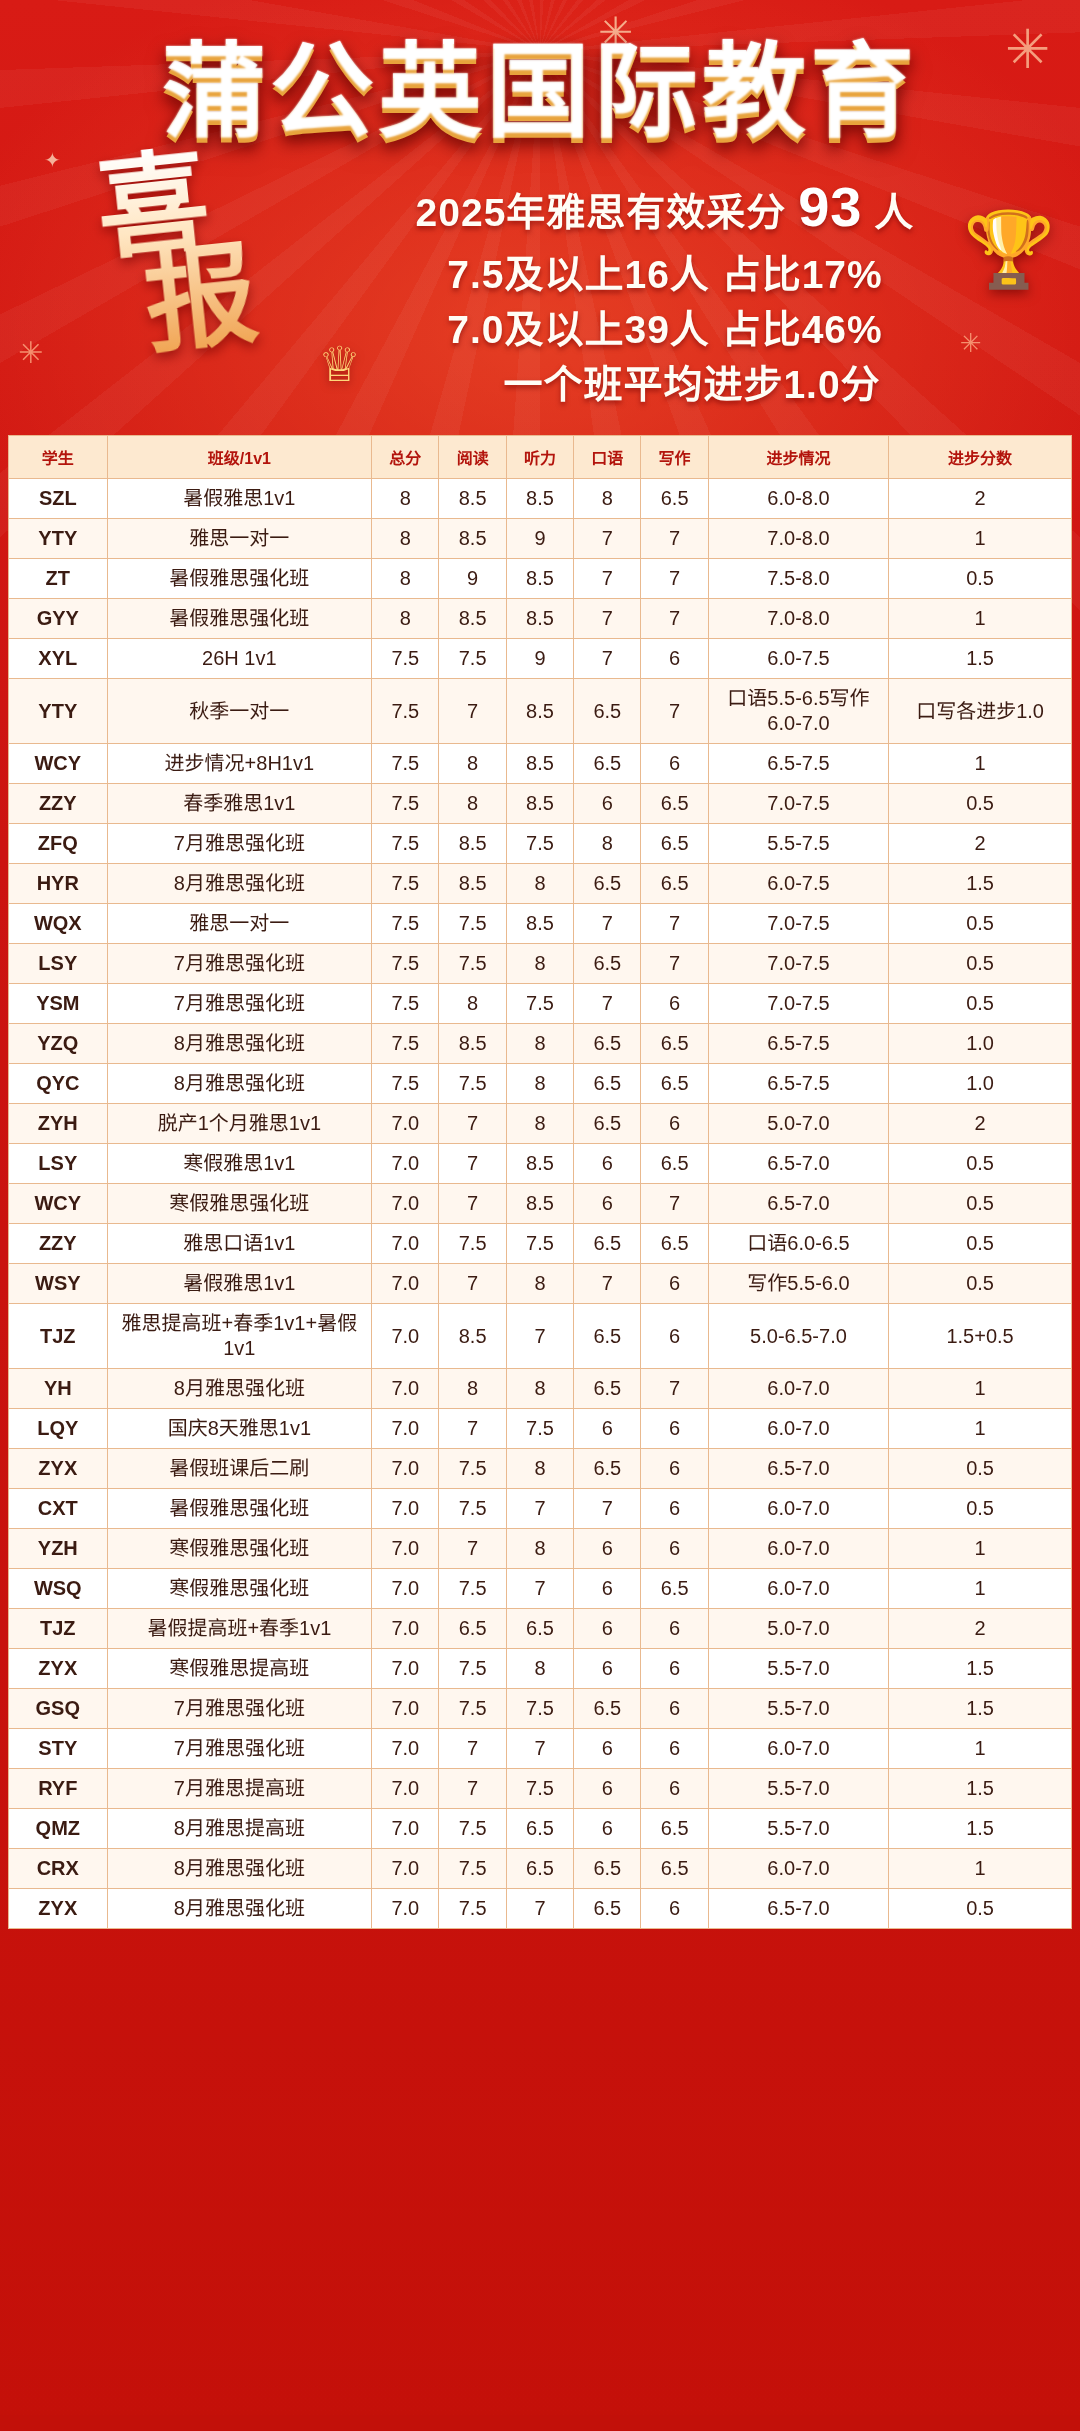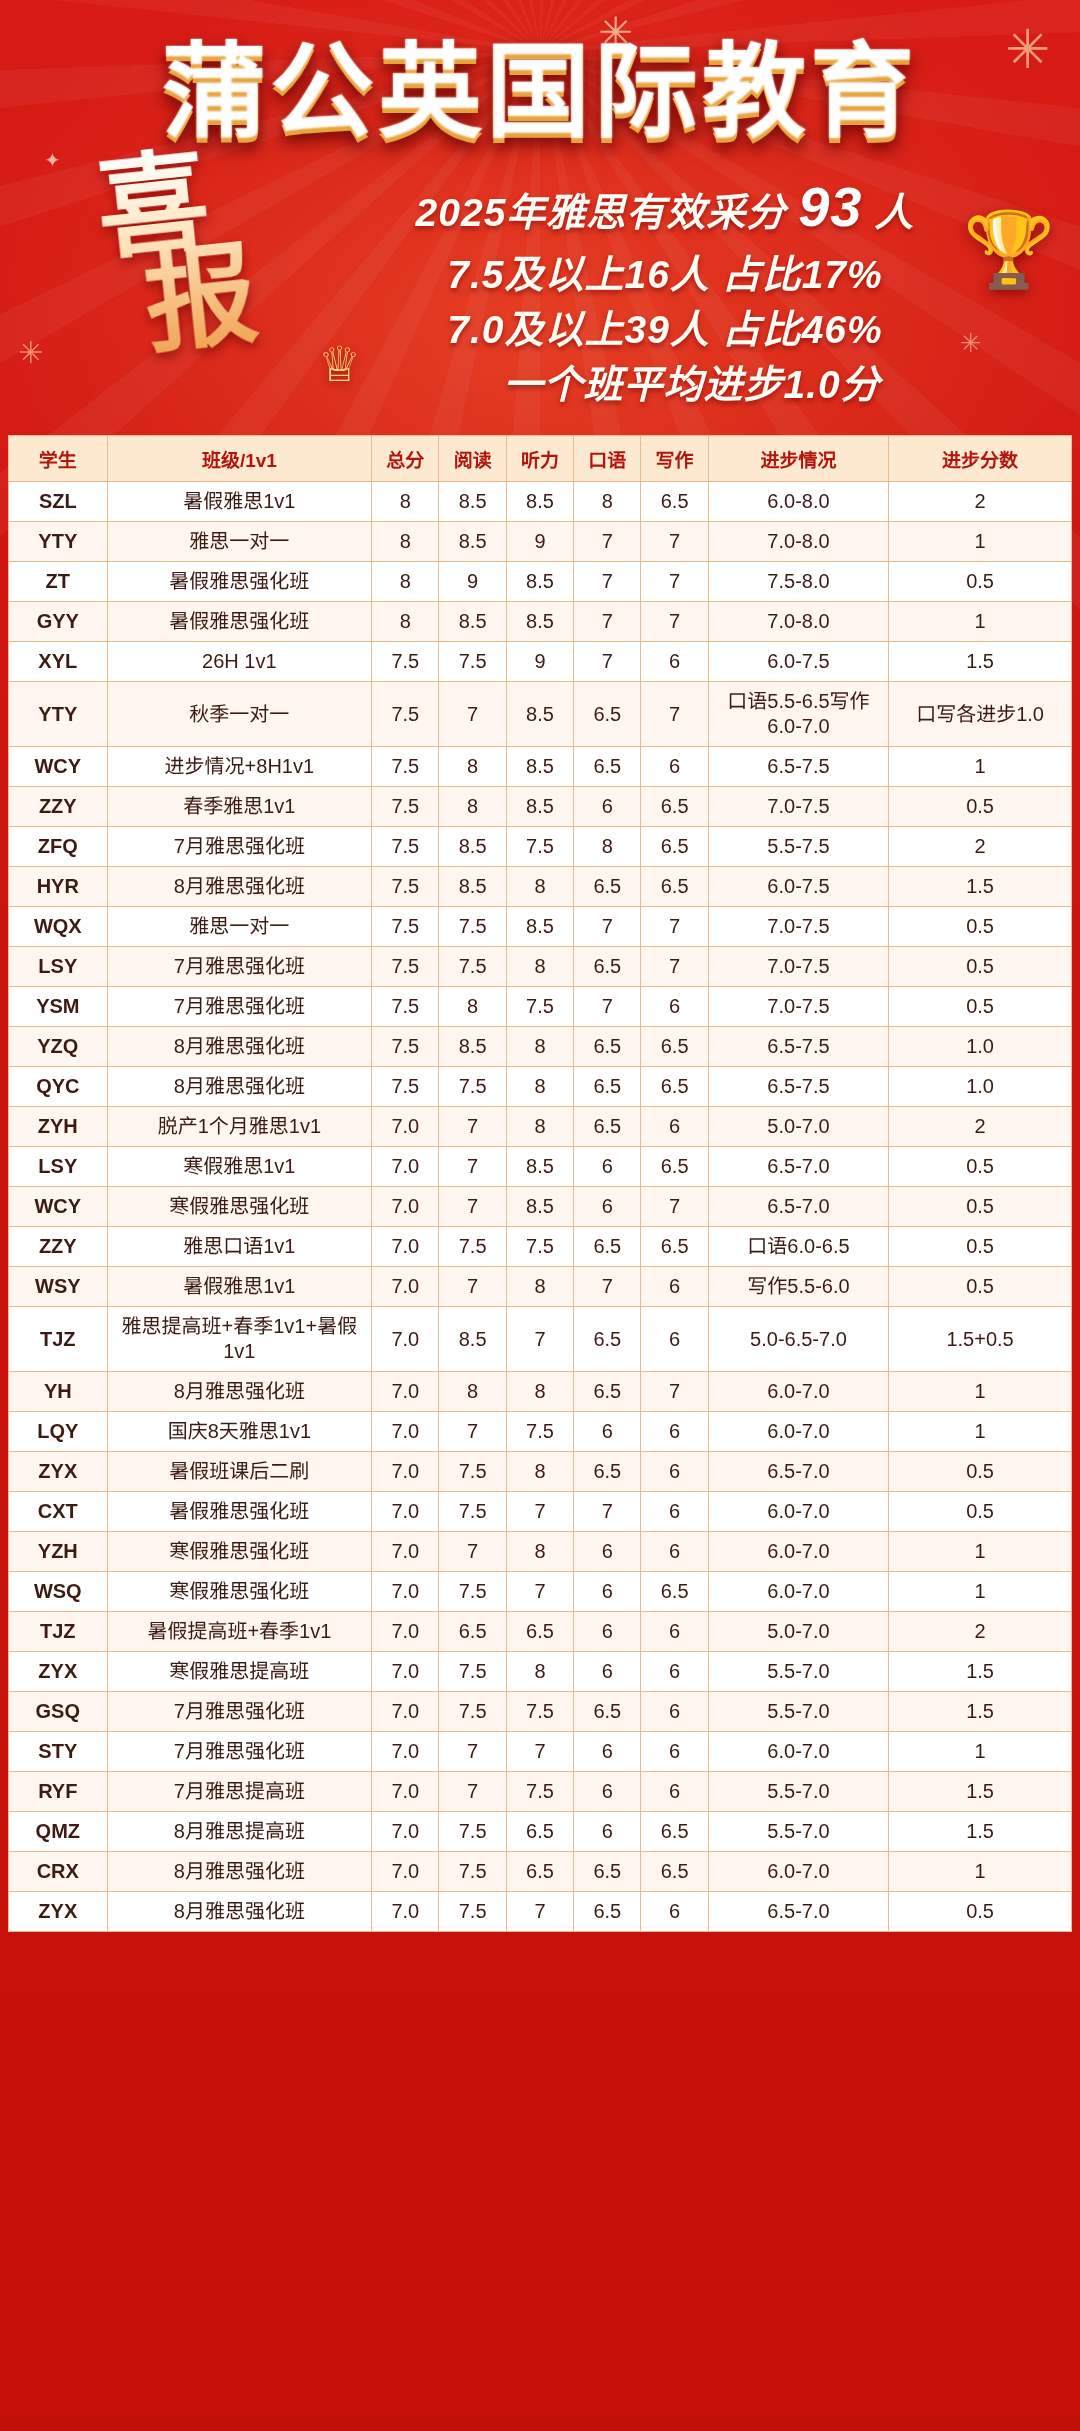--- a/index.html
+++ b/index.html
@@ -113,21 +113,20 @@
     text-align: center;
     color: #fffdf6;
   }
   .stat-line {
     font-weight: 700;
     font-size: 39px;
     line-height: 1.42;
     letter-spacing: 1px;
     text-shadow: 0 3px 5px rgba(110,0,0,.55);
     white-space: nowrap;
-    font-style: italic;
   }
   .stat-line .big {
     font-size: 56px;
     color: #fff;
   }
   .trophy {
     position: absolute;
     right: 24px;
     top: 58px;
     font-size: 74px;
@@ -189,21 +188,21 @@
   table.score {
     width: 100%;
     border-collapse: collapse;
     table-layout: fixed;
     background: #ffffff;
   }
   table.score th {
     background: #fde9d0;
     color: #b3140c;
     font-weight: 700;
-    font-size: 19px;
+    font-size: 16px;
     padding: 9px 2px;
     border: 1px solid #e9b98f;
     text-align: center;
     white-space: nowrap;
   }
   table.score td {
     border: 1px solid #e9b98f;
     text-align: center;
     font-size: 20px;
     color: #3b1b12;

